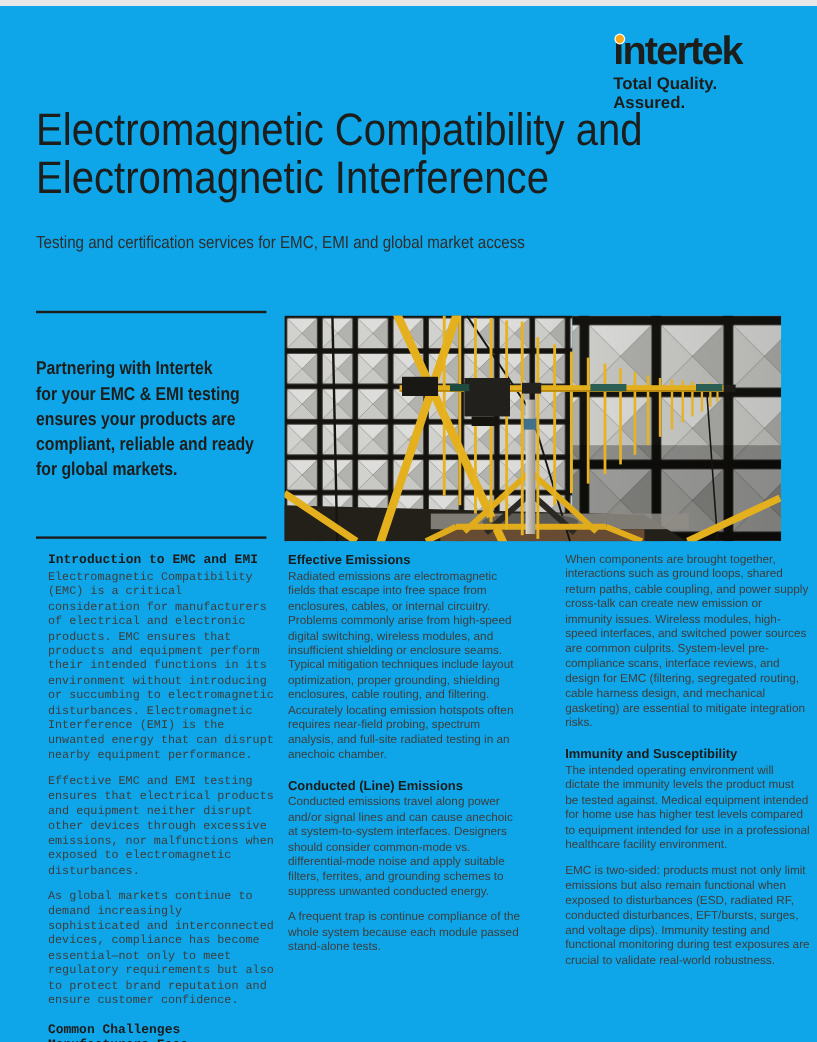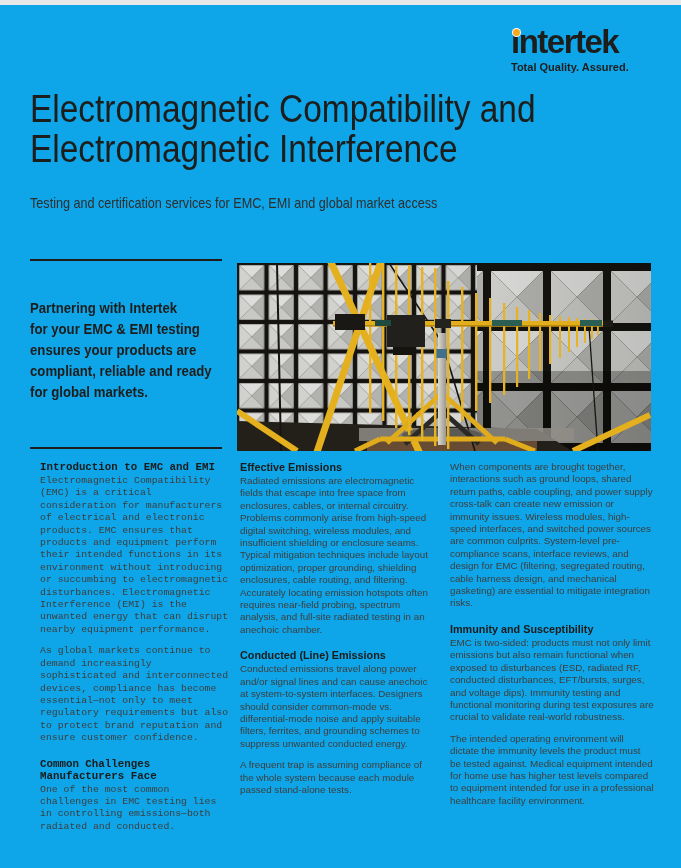--- a/index.html
+++ b/index.html
@@ -12,21 +12,21 @@
   
   .logo { position:absolute; top:20px; right:30px; width:140px; text-align:left; }
   .logo-word {
     position:relative; font-size:33px; font-weight:bold; letter-spacing:-1.5px;
     color:#1d1d1b; line-height:34px;
   }
   .logo-dot {
     position:absolute; left:2px; top:4px; width:7px; height:7px;
     border-radius:50%; background:#f8a81c; box-shadow:0 0 0 1px #fff;
   }
-  .logo-tagline { font-size:11px; font-weight:bold; color:#1d1d1b; margin-top:2px; letter-spacing:0; }
+  .logo-tagline { font-size:14px; font-weight:bold; color:#1d1d1b; margin-top:2px; letter-spacing:0; }
   
   .title {
     position:absolute; left:30px; top:84px; font-size:38px; font-weight:400;
     line-height:40px; color:#1d1d1b; transform:scaleX(0.88); transform-origin:left top;
     white-space:nowrap;
   }
   .subtitle {
     position:absolute; left:30px; top:190px; font-size:14.5px; color:#2e2e2c;
     transform:scaleX(0.87); transform-origin:left top; white-space:nowrap;
   }
@@ -39,21 +39,21 @@
     font-size:15.5px; font-weight:bold; line-height:21px; color:#1d1d1b;
     transform:scaleX(0.85); transform-origin:left top; white-space:nowrap;
   }
   
   .photo { position:absolute; left:237px; top:258px; width:414px; height:188px; }
   .photo svg { display:block; }
   
   .col { position:absolute; top:456px; font-size:9.8px; line-height:12.4px; color:#3e3e3c; }
   .col-1 { left:40px;  width:193px;font-family:Liberation Mono, monospace; }
   .col-2 { left:240px; width:194px; }
-  .col-3 { left:450px; width:204px; }
+  .col-3 { left:471px; width:204px; }
   .col h3 { font-size:10.8px; line-height:12px; font-weight:bold; color:#1b1b19; margin:0 0 2px 0; }
   .col h3.later { margin-top:13px; }
   .col p { margin:0 0 9px 0; }
 </style>
 </head>
 <body>
 
 <div class="page">
 
   <div class="logo">
@@ -190,33 +190,34 @@
         <rect x="138" y="57" width="16" height="6" fill="#1f4a40"></rect>
       </g>
     </svg>
   </div>
 
   <div class="rule rule-2"></div>
 
   <div class="col col-1">
     <h3>Introduction to EMC and EMI</h3>
     <p>Electromagnetic Compatibility (EMC) is a critical consideration for manufacturers of electrical and electronic products. EMC ensures that products and equipment perform their intended functions in its environment without introducing or succumbing to electromagnetic disturbances. Electromagnetic Interference (EMI) is the unwanted energy that can disrupt nearby equipment performance.</p>
+    <p>Effective EMC and EMI testing ensures that electrical products and equipment neither disrupt other devices through excessive emissions, nor malfunctions when exposed to electromagnetic disturbances.</p>
     <p>As global markets continue to demand increasingly sophisticated and interconnected devices, compliance has become essential—not only to meet regulatory requirements but also to protect brand reputation and ensure customer confidence.</p>
     <h3 class="later">Common Challenges Manufacturers Face</h3>
     <p>One of the most common challenges in EMC testing lies in controlling emissions—both radiated and conducted.</p>
   </div>
 
   <div class="col col-2">
     <h3>Effective Emissions</h3>
     <p>Radiated emissions are electromagnetic fields that escape into free space from enclosures, cables, or internal circuitry. Problems commonly arise from high-speed digital switching, wireless modules, and insufficient shielding or enclosure seams. Typical mitigation techniques include layout optimization, proper grounding, shielding enclosures, cable routing, and filtering. Accurately locating emission hotspots often requires near-field probing, spectrum analysis, and full-site radiated testing in an anechoic chamber.</p>
     <h3 class="later">Conducted (Line) Emissions</h3>
     <p>Conducted emissions travel along power and/or signal lines and can cause anechoic at system-to-system interfaces. Designers should consider common-mode vs. differential-mode noise and apply suitable filters, ferrites, and grounding schemes to suppress unwanted conducted energy.</p>
-    <p>A frequent trap is assuming compliance of the whole system because each module passed stand-alone tests.</p>
+    <p>A frequent trap is continue compliance of the whole system because each module passed stand-alone tests.</p>
   </div>
 
   <div class="col col-3">
     <p>When components are brought together, interactions such as ground loops, shared return paths, cable coupling, and power supply cross-talk can create new emission or immunity issues. Wireless modules, high-speed interfaces, and switched power sources are common culprits. System-level pre-compliance scans, interface reviews, and design for EMC (filtering, segregated routing, cable harness design, and mechanical gasketing) are essential to mitigate integration risks.</p>
     <h3 class="later">Immunity and Susceptibility</h3>
+    <p>The intended operating environment will dictate the immunity levels the product must be tested against. Medical equipment intended for home use has higher test levels compared to equipment intended for use in a professional healthcare facility environment.</p>
     <p>EMC is two-sided: products must not only limit emissions but also remain functional when exposed to disturbances (ESD, radiated RF, conducted disturbances, EFT/bursts, surges, and voltage dips). Immunity testing and functional monitoring during test exposures are crucial to validate real-world robustness.</p>
-    <p>The intended operating environment will dictate the immunity levels the product must be tested against. Medical equipment intended for home use has higher test levels compared to equipment intended for use in a professional healthcare facility environment.</p>
   </div>
 
 </div>
 
 </body></html>

